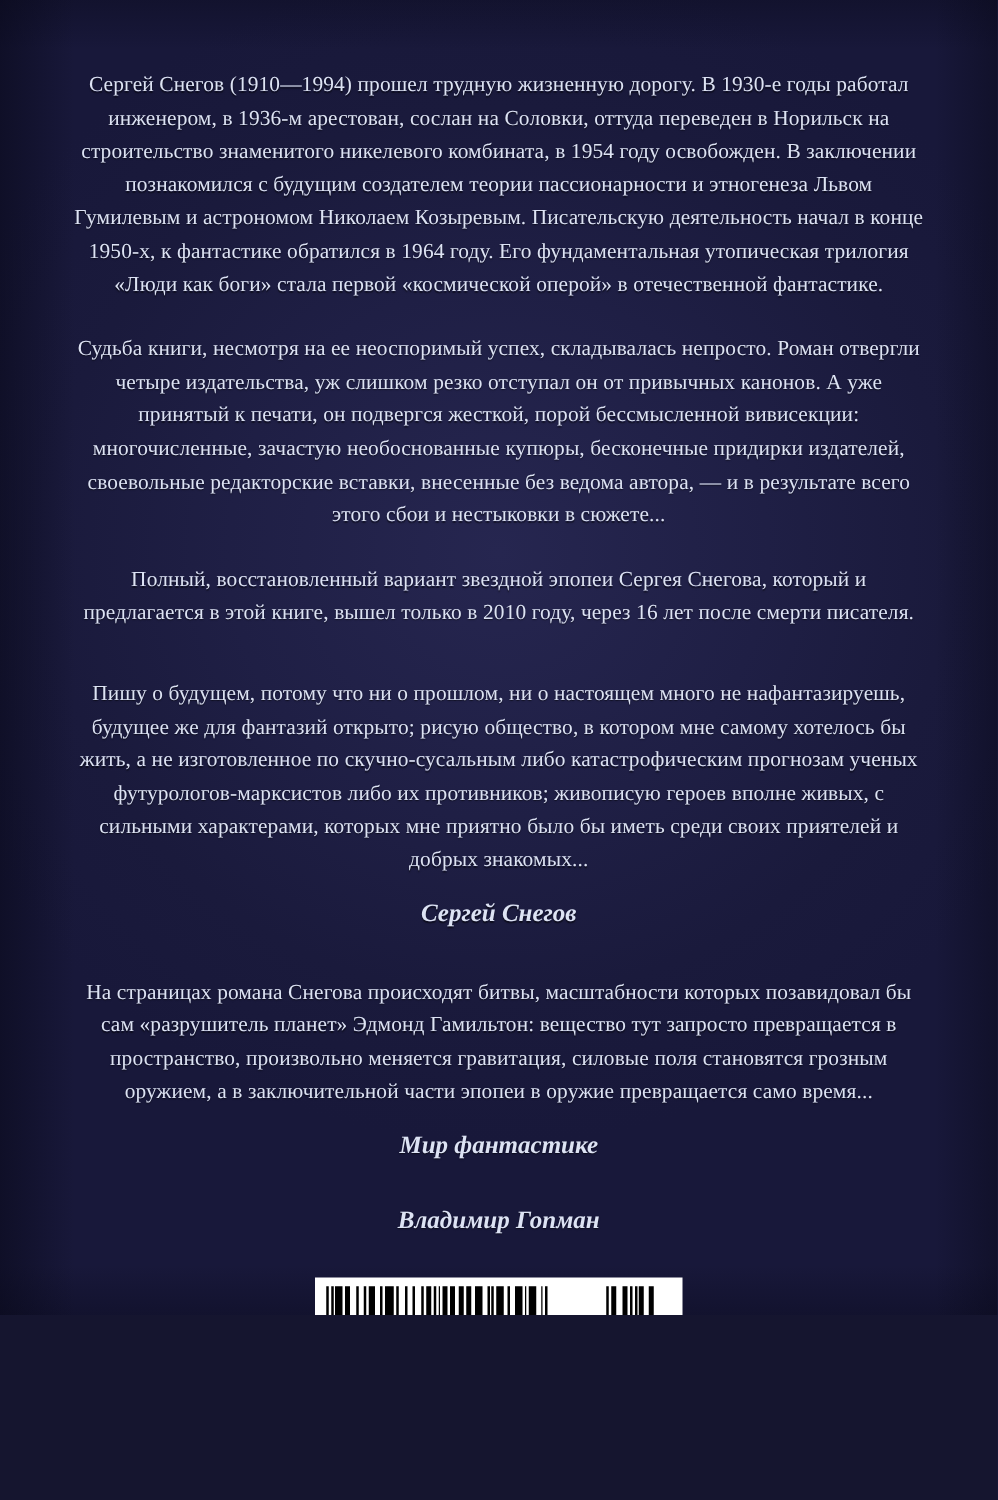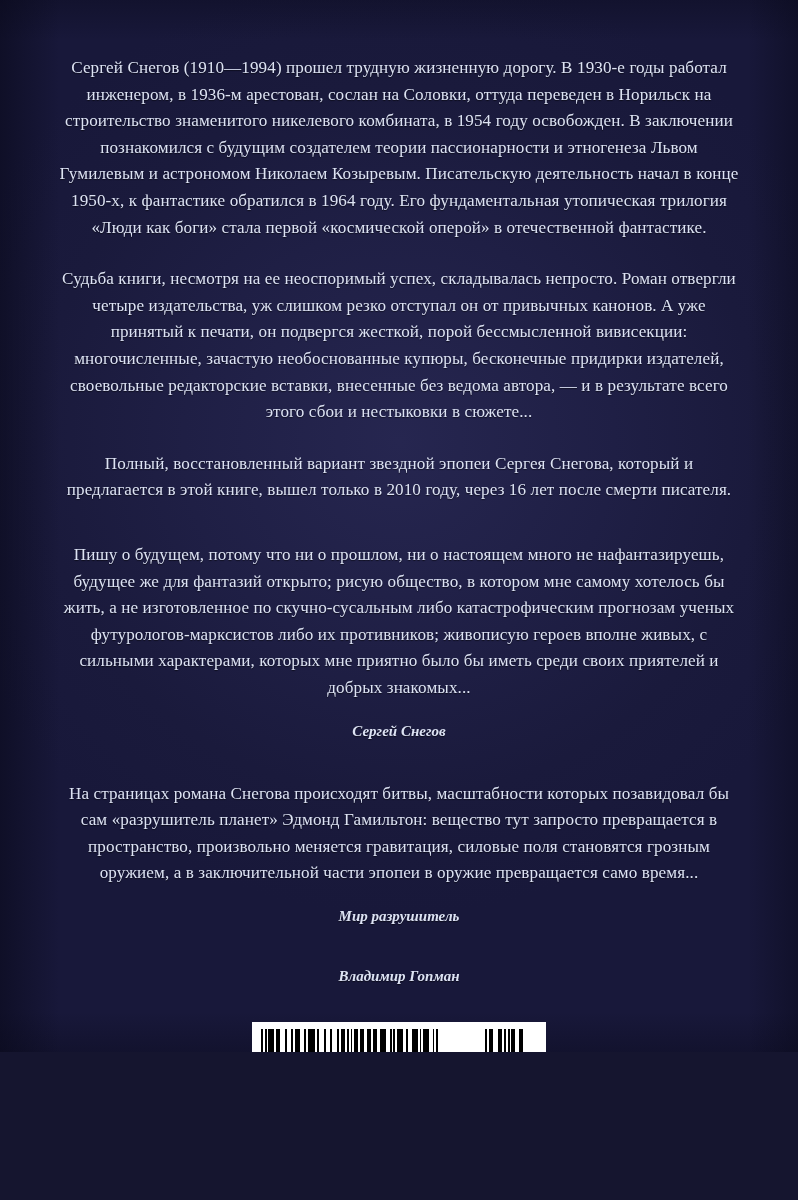--- a/index.html
+++ b/index.html
@@ -52,21 +52,21 @@
 
   .quote-block { margin-top: 0; }
   .quote-gap-1 { margin-top: 38px; }
   .quote-gap-2 { margin-top: 38px; }
   .quote-gap-3 { margin-top: 36px; }
 
   .attrib {
     text-align: center;
     font-style: italic;
     font-weight: bold;
-    font-size: 15px;
+    font-size: 20px;
     line-height: 24px;
     margin-top: 9px;
     text-shadow: 0 1px 1px rgba(0,0,0,.55);
   }
 
   
   .barcode-wrap {
     position: absolute;
     left: 50%;
     transform: translateX(-50%);
@@ -159,21 +159,21 @@
       <p class="para">Полный, восстановленный вариант звездной эпопеи Сергея Снегова, который и предлагается в этой книге, вышел только в 2010 году, через 16 лет после смерти писателя.</p>
     </div>
 
     <div class="quote-block quote-gap-1">
       <p class="para">Пишу о будущем, потому что ни о прошлом, ни о настоящем много не нафантазируешь, будущее же для фантазий открыто; рисую общество, в котором мне самому хотелось бы жить, а не изготовленное по скучно-сусальным либо катастрофическим прогнозам ученых футурологов-марксистов либо их противников; живописую героев вполне живых, с сильными характерами, которых мне приятно было бы иметь среди своих приятелей и добрых знакомых...</p>
       <p class="attrib">Сергей Снегов</p>
     </div>
 
     <div class="quote-block quote-gap-2">
       <p class="para">На страницах романа Снегова происходят битвы, масштабности которых позавидовал бы сам «разрушитель планет» Эдмонд Гамильтон: вещество тут запросто превращается в пространство, произвольно меняется гравитация, силовые поля становятся грозным оружием, а в заключительной части эпопеи в оружие превращается само время...</p>
-      <p class="attrib">Мир разрушитель</p>
+      <p class="attrib">Мир фантастике</p>
     </div>
 
     <div class="quote-block quote-gap-3">
       <p class="attrib">Владимир Гопман</p>
     </div>
 
   </div>
 
   <div class="barcode-wrap">
     <div class="barcode-card">

